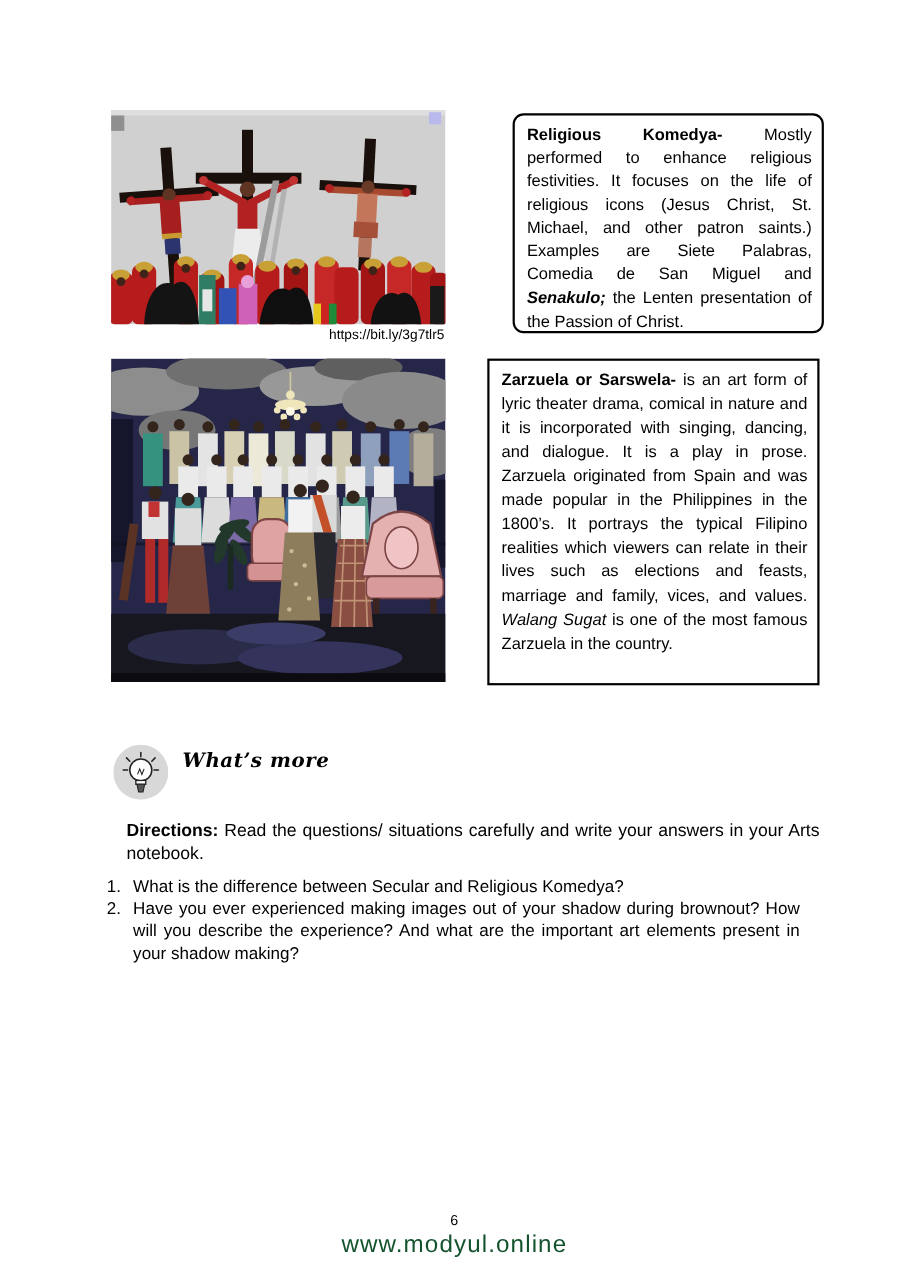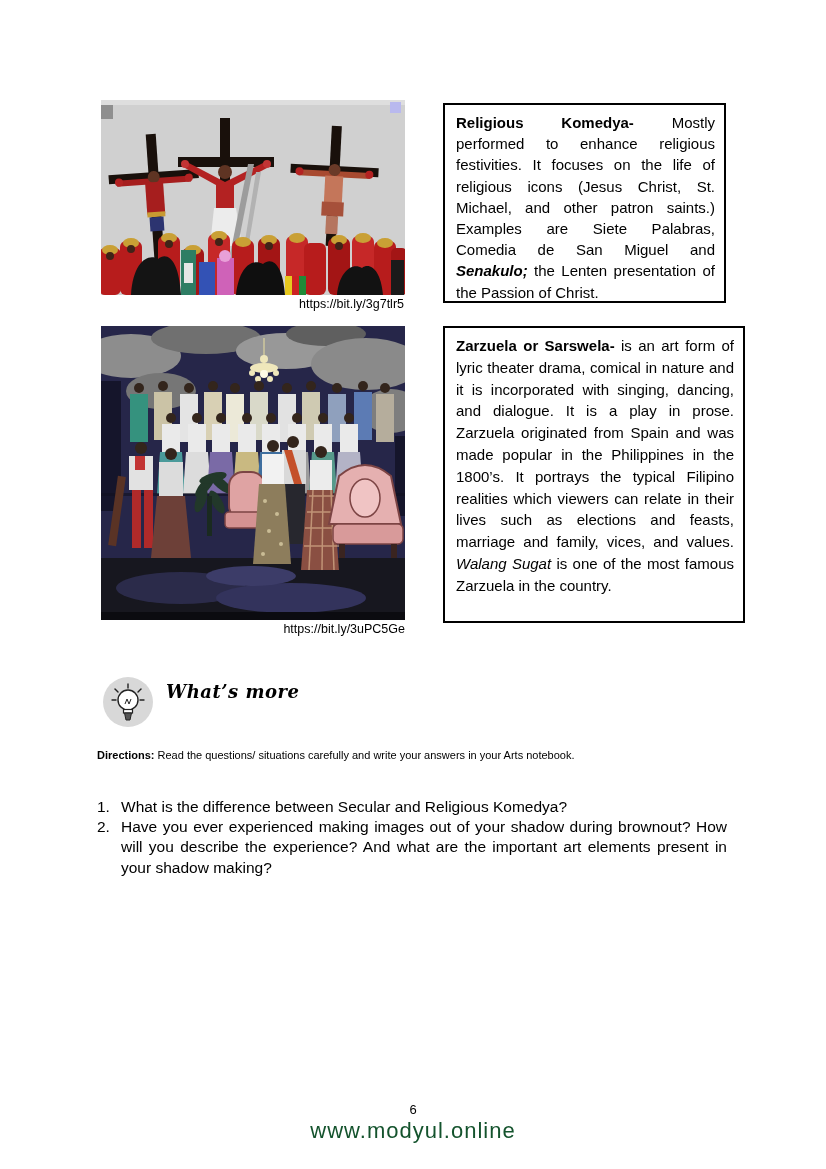--- a/index.html
+++ b/index.html
@@ -12,35 +12,35 @@
   .figure svg { display:block; width:100%; height:100%; }
   #fig1 { left:101px; top:100px; width:304px; height:195px; }
   #fig2 { left:101px; top:326px; width:304px; height:294px; }
   .caption { position:absolute; font-size:12.5px; text-align:right; }
   #cap1 { left:100px; top:297px; width:304px; }
   #cap2 { left:101px; top:622px; width:304px; }
   .textbox {
     position:absolute; border:2px solid #000; box-sizing:border-box;
     padding:7px 9px 0 11px; font-size:15px; text-align:justify;
   }
-  #box1 { left:443px; top:103px; width:283px; height:200px; line-height:21.2px; }
+  #box1 { left:466px; top:103px; width:283px; height:200px; line-height:21.2px;border-radius:10px; }
   #box2 { left:443px; top:326px; width:302px; height:297px; line-height:21.8px; }
   .b  { font-weight:bold; }
   .bi { font-weight:bold; font-style:italic; }
   .i  { font-style:italic; }
   #whats-more-icon { position:absolute; left:103px; top:677px; width:50px; height:50px; }
   #whats-more-icon svg { display:block; width:100%; height:100%; }
   #whats-more-title {
     position:absolute; left:166px; top:681px; margin:0;
     font-family:"DejaVu Serif","Liberation Serif",serif;
     font-style:italic; font-weight:bold; font-size:18px; letter-spacing:0.5px;
   }
   .directions {
-    position:absolute; left:97px; top:745px; width:630px; margin:0;
-    font-size:11px; line-height:21px; text-align:justify;
+    position:absolute; left:115px; top:745px; width:630px; margin:0;
+    font-size:16px; line-height:21px; text-align:justify;
   }
   .questions { position:absolute; left:97px; top:797px; width:630px; font-size:15.5px; line-height:20.2px; }
   .q-item { display:flex; }
   .q-num  { flex:0 0 24px; width:24px; }
   .q-text { flex:1; text-align:justify; }
   .page-number { position:absolute; left:0; top:1102px; width:826px; text-align:center; font-size:13px; }
   .watermark {
     position:absolute; left:0; top:1118px; width:826px; text-align:center;
     font-size:22px; color:#14532d; letter-spacing:1px;
   }
@@ -293,21 +293,20 @@
       </g>
 
       <path d="M238 150 q26 -22 52 0 l10 48 h-72 Z" fill="#e5b0b0" stroke="#7c4444" stroke-width="2"></path>
       <ellipse cx="264" cy="172" rx="15" ry="19" fill="#f0c4c4" stroke="#7c4444" stroke-width="1.5"></ellipse>
       <rect x="232" y="198" width="70" height="20" rx="5" fill="#d89a9a" stroke="#7c4444" stroke-width="1.5"></rect>
       <rect x="238" y="218" width="6" height="14" fill="#3a2420"></rect>
       <rect x="290" y="218" width="6" height="14" fill="#3a2420"></rect>
       <rect x="0" y="286" width="304" height="8" fill="#0b0b10"></rect>
     </svg>
   </div>
-  <div id="cap2" class="caption">https://bit.ly/3uPC5Ge</div>
 
   <div id="box2" class="textbox">
     <span class="b">Zarzuela or Sarswela-</span><span> is an art form of lyric theater drama, comical in nature and it is incorporated with singing, dancing, and dialogue. It is a play in prose. Zarzuela originated from Spain and was made popular in the Philippines in the 1800’s. It portrays the typical Filipino realities which viewers can relate in their lives such as elections and feasts, marriage and family, vices, and values. </span><span class="i">Walang Sugat</span><span> is one of the most famous Zarzuela in the country.</span>
   </div>
 
   <div id="whats-more-icon">
     <svg viewBox="0 0 50 50">
       <circle cx="25" cy="25" r="25" fill="#d8d8d8"></circle>
       <g stroke="#222" stroke-width="1.4" stroke-linecap="round">
         <line x1="25" y1="7" x2="25" y2="11"></line>

